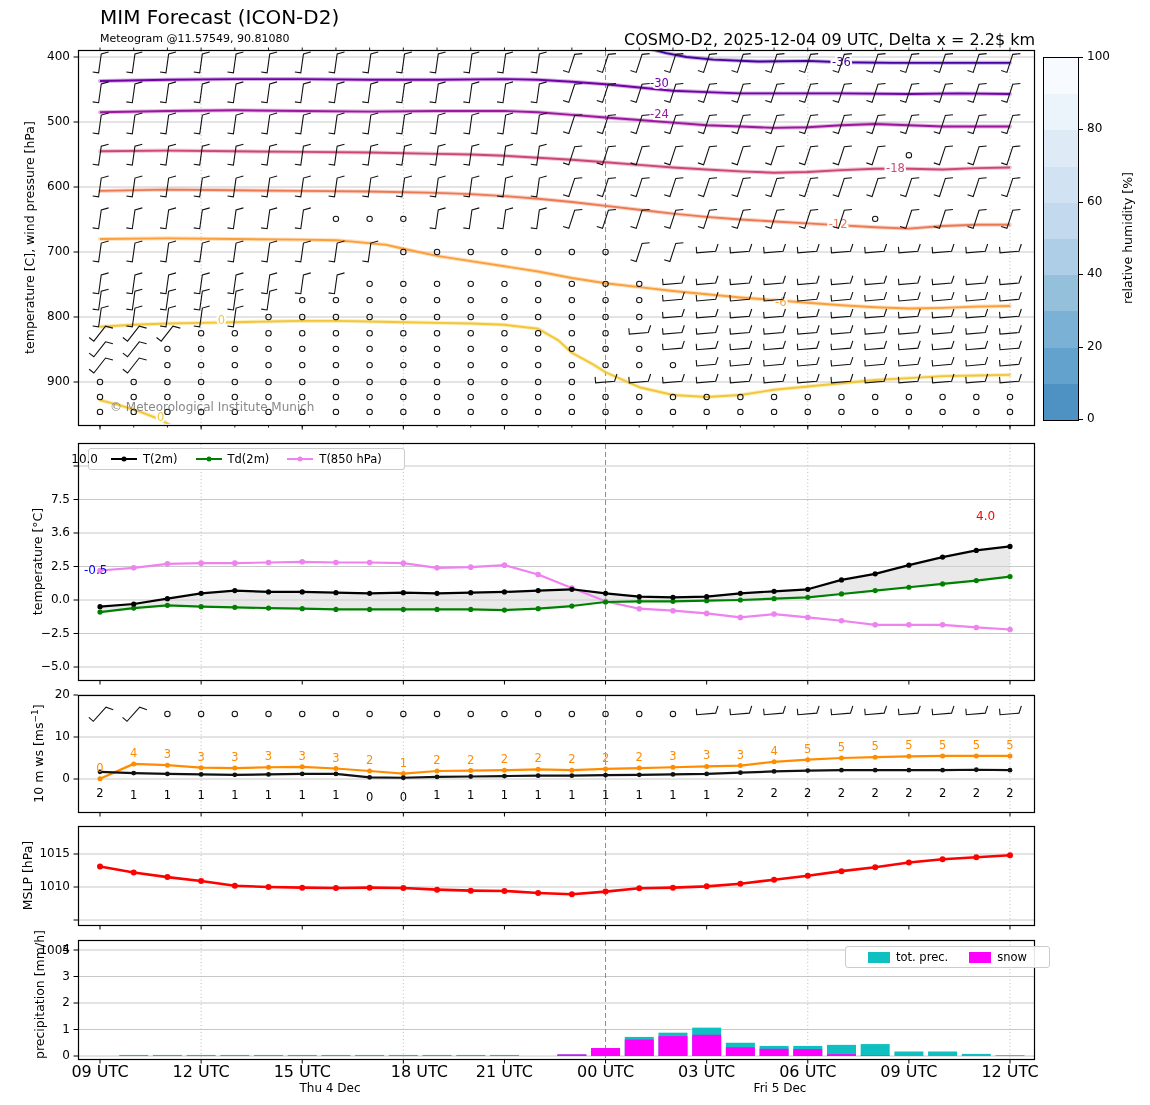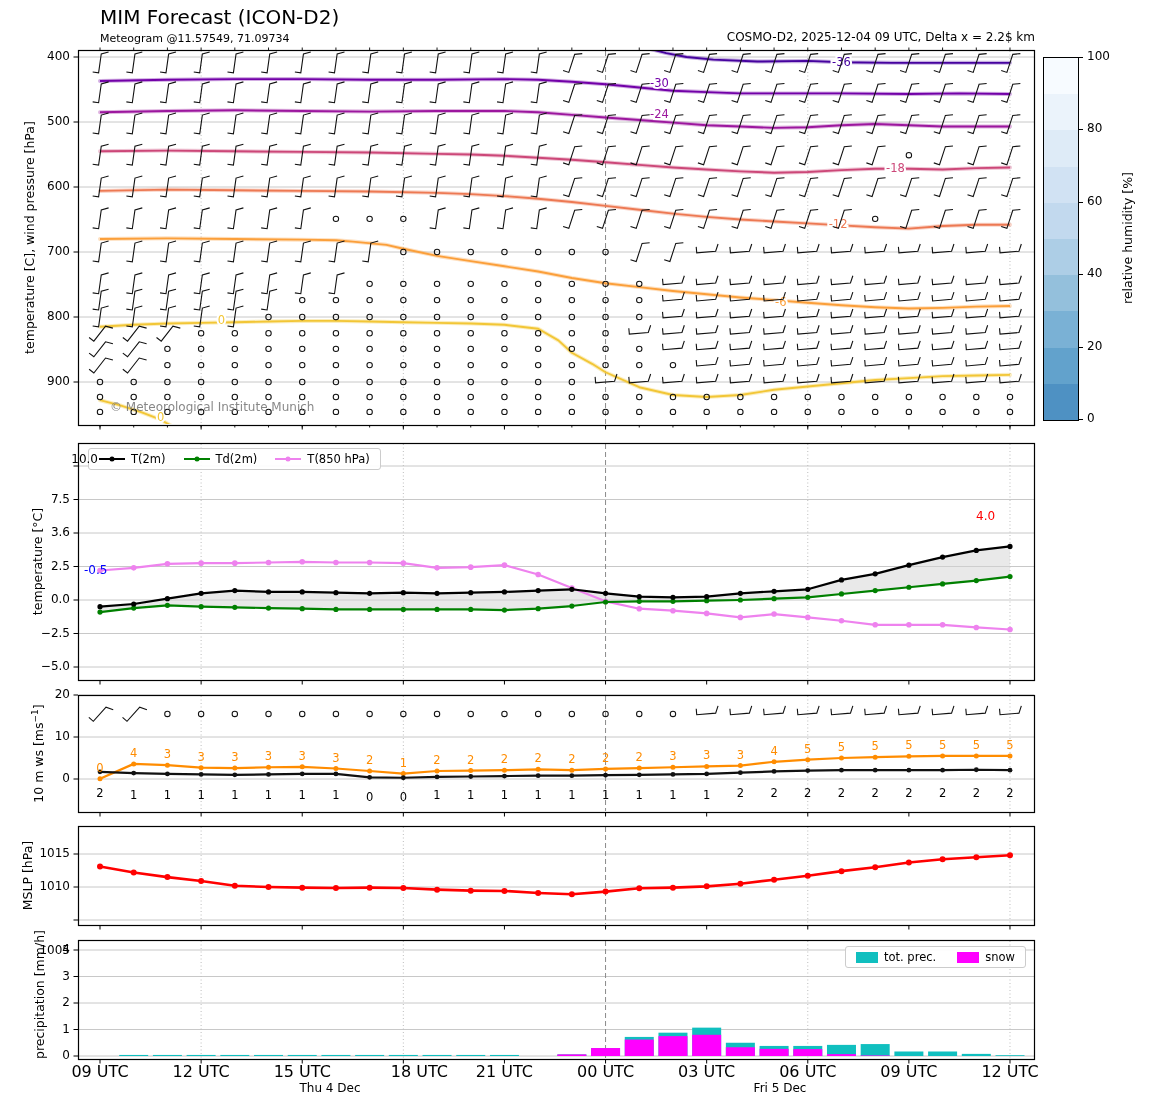--- a/index.html
+++ b/index.html
@@ -1,46 +1,46 @@
 <!DOCTYPE html>
 <html><head>
 <meta charset="utf-8">
 <style>
   html,body{margin:0;padding:0;background:#fff;}
   .page{position:relative;width:1150px;height:1105px;background:#ffffff;
         font-family:"DejaVu Sans", sans-serif;color:#000;overflow:hidden;}
   .title{position:absolute;left:100px;top:5px;font-size:20px;}
   .subtitle{position:absolute;left:100px;top:32px;font-size:11px;}
-  .modelinfo{position:absolute;left:78px;top:30px;width:957px;text-align:right;font-size:12px;}
+  .modelinfo{position:absolute;left:78px;top:30px;width:957px;text-align:right;font-size:16px;}
   .panel-svg{position:absolute;}
   .vlab{position:absolute;transform:rotate(-90deg);transform-origin:0 0;
         white-space:nowrap;font-size:12.5px;text-align:center;}
   .ytick{position:absolute;left:0;width:70px;text-align:right;font-size:12px;}
   .xtick{position:absolute;transform:translateX(-50%);font-size:16px;top:1062px;}
   .daylab{position:absolute;transform:translateX(-50%);font-size:12px;top:1081px;}
   .watermark{position:absolute;left:110px;top:400px;font-size:12px;color:#737373;opacity:.85;}
   .ann{position:absolute;font-size:12px;}
   .legend{position:absolute;display:flex;align-items:center;gap:18px;
           border:1px solid #ccc;border-radius:3px;background:rgba(255,255,255,.9);
-          padding:3px 10px;font-size:11.5px;}
+          padding:3px 22px;font-size:11.5px;}
   .legend .li{display:flex;align-items:center;gap:6px;}
   .cbar{position:absolute;left:1043px;top:57px;width:34px;height:362px;
         border:1px solid #000;display:flex;flex-direction:column;box-sizing:content-box;}
   .cbar .seg{flex:1;}
   .cbar-tick{position:absolute;width:5px;height:1px;background:#000;left:1078px;}
   .cbar-ticklab{position:absolute;left:1087px;font-size:12px;}
   sup{font-size:9px;}
 </style>
 </head>
 <body>
 
 <div class="page">
 
   <div class="title">MIM Forecast (ICON-D2)</div>
-  <div class="subtitle">Meteogram @11.57549, 71.09734</div>
+  <div class="subtitle">Meteogram @11.57549, 90.81080</div>
   <div class="modelinfo">COSMO-D2, 2025-12-04 09 UTC, Delta x = 2.2$ km</div>
 
   <div class="vlab" style="left:22px;top:425px;width:375px;">temperature [C], wind pressure [hPa]</div>
   <div class="vlab" style="left:30px;top:680px;width:237px;">temperature [°C]</div>
   <div class="vlab" style="left:30px;top:812px;width:117px;"><span>10 m ws [ms</span><sup>−1</sup><span>]</span></div>
   <div class="vlab" style="left:20px;top:925px;width:99px;">MSLP [hPa]</div>
   <div class="vlab" style="left:32px;top:1059px;width:119px;">precipitation [mm/h]</div>
   <div class="vlab" style="left:1120px;top:419px;width:362px;">relative humidity [%]</div>
 
   <svg id="svg-p1" class="panel-svg" style="left:70px;top:44px;" width="973" height="395">

